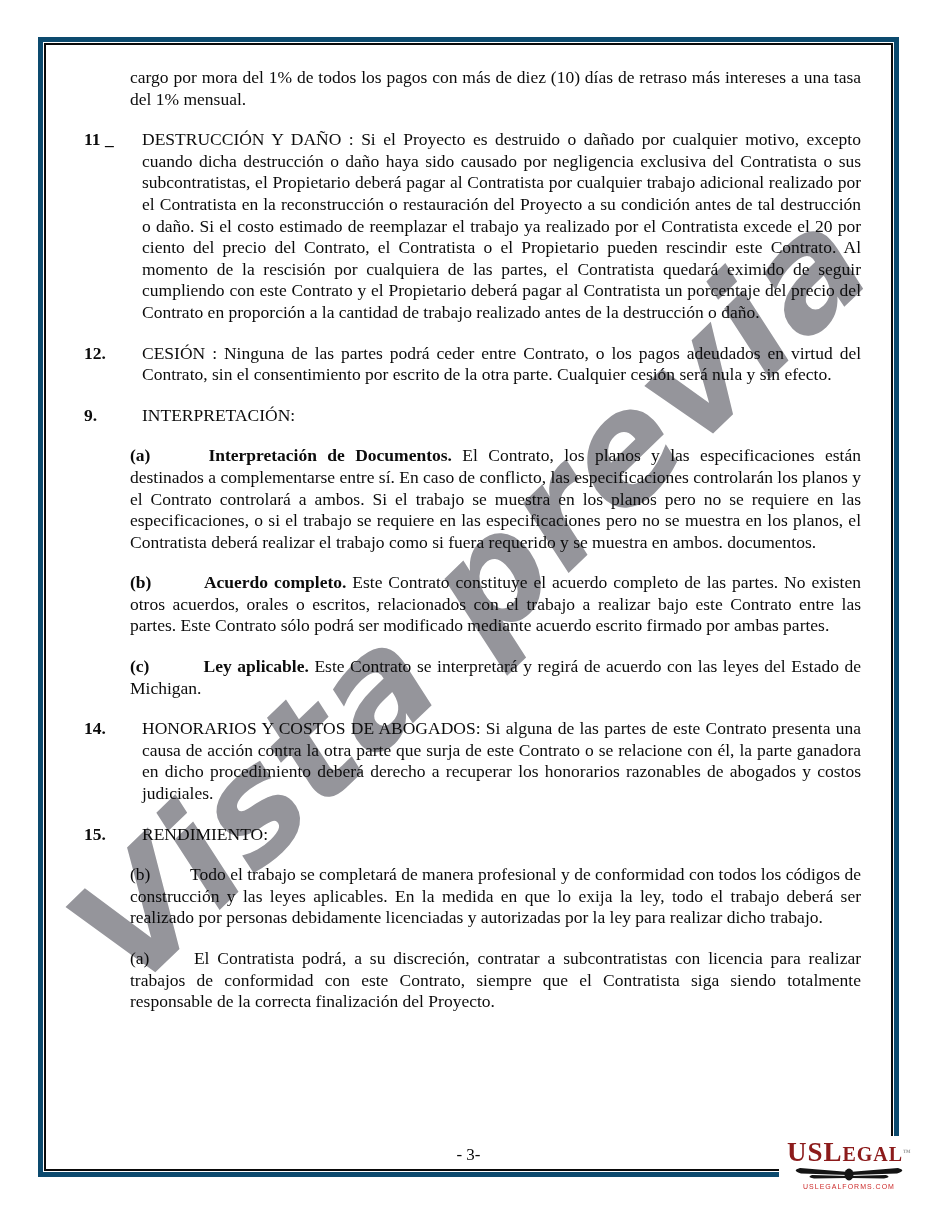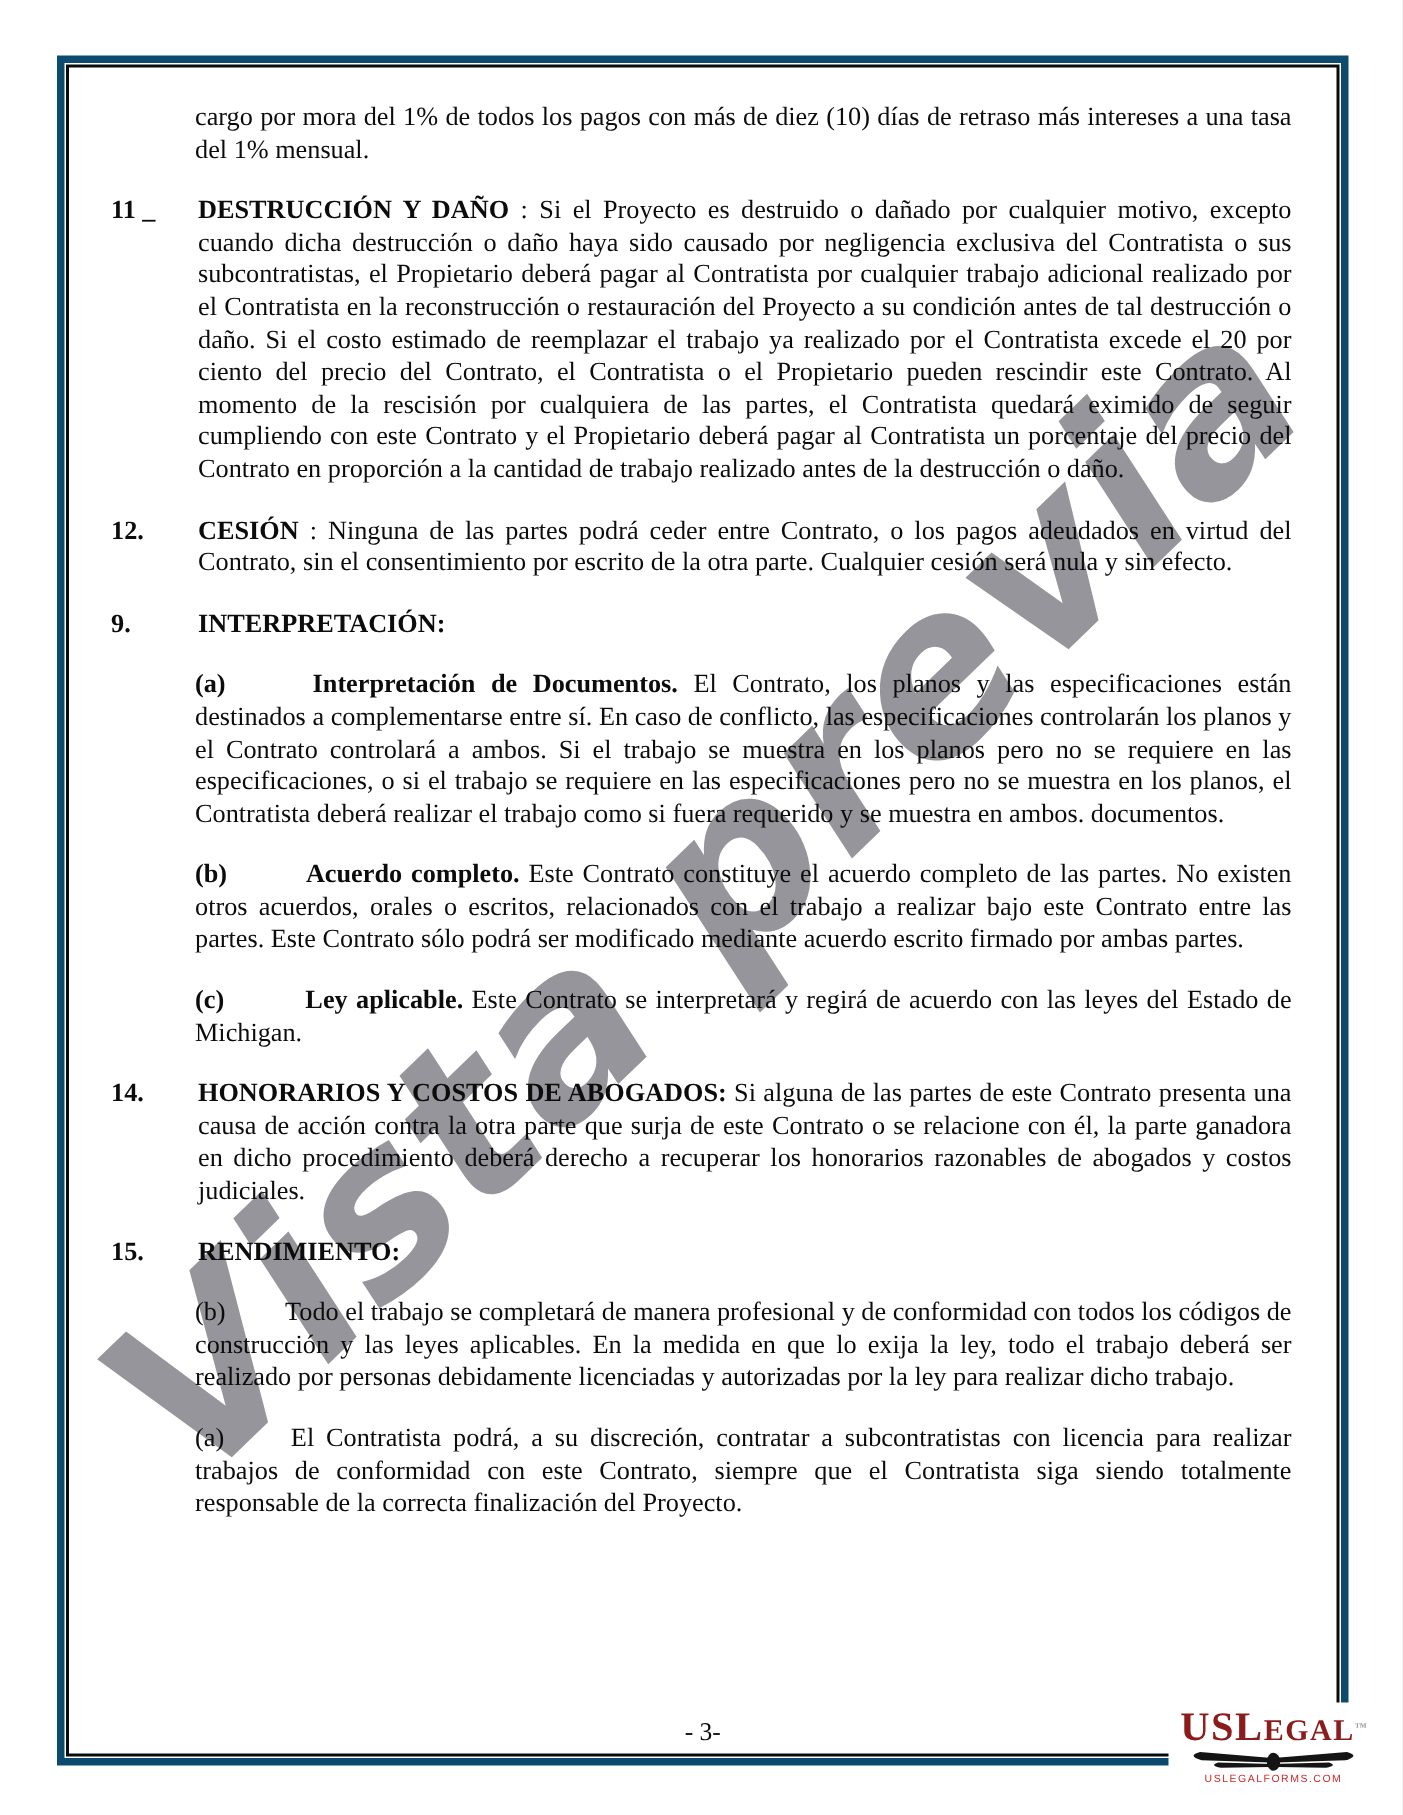--- a/index.html
+++ b/index.html
@@ -36,24 +36,24 @@
     position:absolute;inset:1px;
     border:2px solid #0a0a0a;
   }
   .content{
     position:absolute;inset:0;
     padding:22px 30px 0 26px;
     font-size:17.5px;line-height:21.6px;
     text-align:justify;
   }
   .cont-par{margin:0 0 19px 58px;}
-  .sec{display:flex;margin:0 0 19px 2px;}
+  .sec{display:flex;margin:0 0 19px 12px;}
   .sec .num{flex:none;width:58px;font-weight:bold;}
   .sec .body{flex:1;text-align:justify;}
-  .heading{font-weight:bold;}
+  .heading{font-weight:normal;}
   .sub{margin:0 0 19px 58px;text-align:justify;}
   .sub .marker{display:inline-block;width:56px;font-weight:bold;}
   .sub.plain .marker{font-weight:normal;}
   .sub .sub-heading{font-weight:bold;margin-left:12px;}
   .footer{
     position:absolute;left:0;right:0;bottom:4px;
     text-align:center;font-size:17px;
   }
   
   .uslegal{

